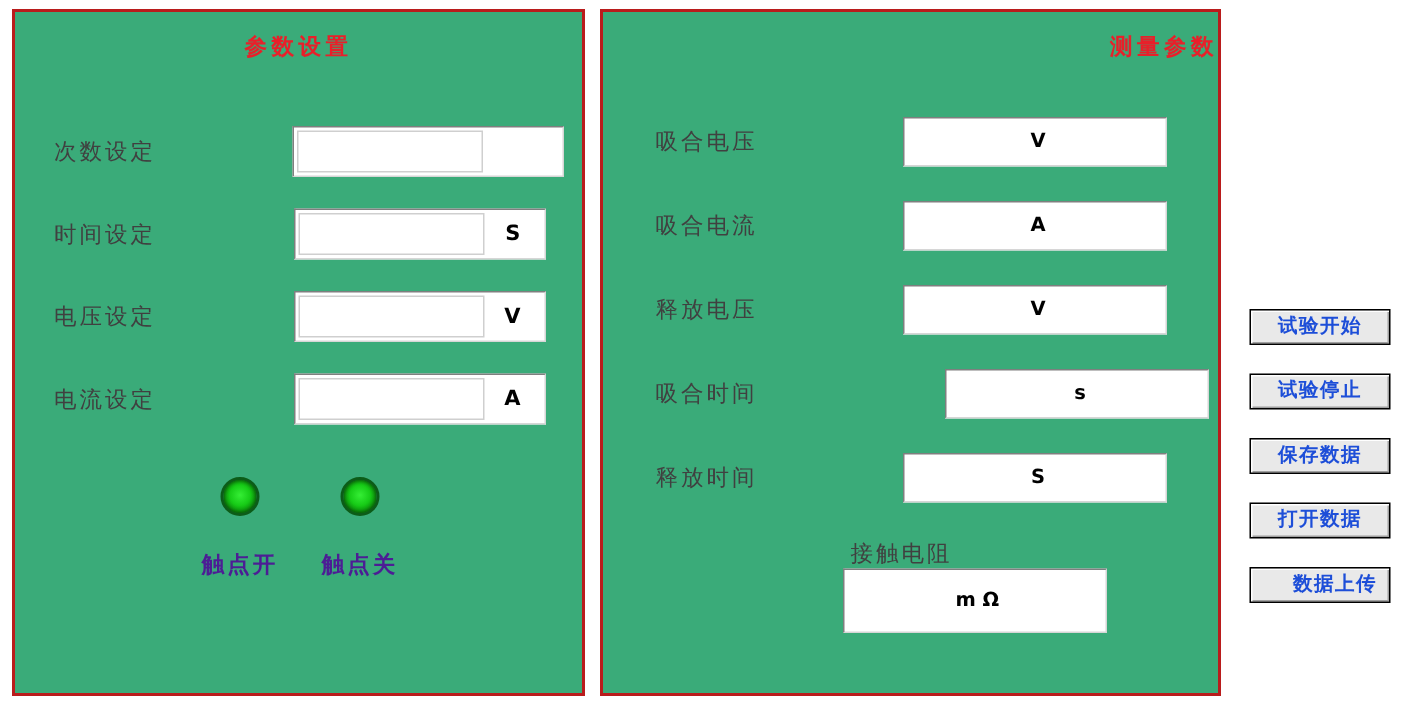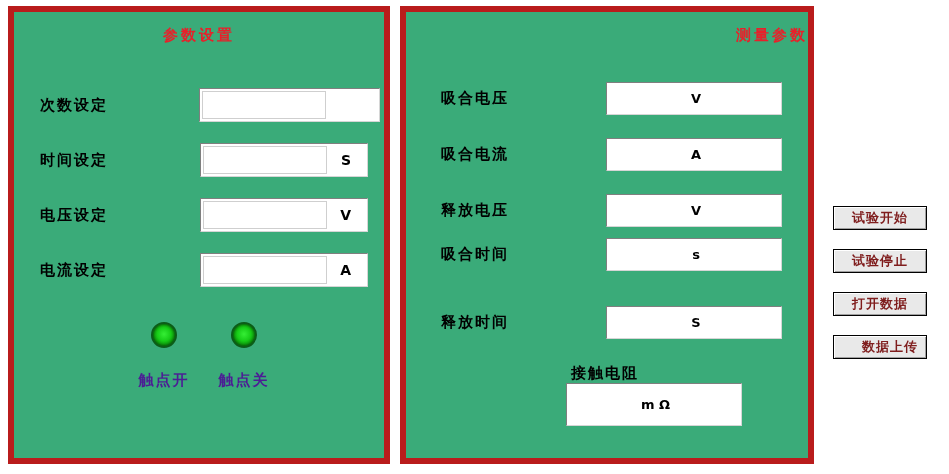--- a/index.html
+++ b/index.html
@@ -17,21 +17,21 @@
     position: relative;
     width: 949px;
     height: 474px;
     background: #ffffff;
   }
 
   
   .panel {
     position: absolute;
     background: #3aab79;
-    border: 6px solid #b91c1c;
+    border: 2px solid #b91c1c;
     box-sizing: border-box;
   }
   #panel-settings {
     left: 8px;
     top: 6px;
     width: 382px;
     height: 458px;
   }
   #panel-measure {
     left: 400px;
@@ -56,23 +56,23 @@
     text-align: right;
   }
 
   
   .row {
     position: absolute;
     display: flex;
     align-items: center;
   }
   .row-label {
-    color: #000000;
+    color: #404040;
     font-size: 15px;
-    font-weight: bold;
+    font-weight: normal;
     letter-spacing: 2px;
     white-space: nowrap;
   }
 
   
   .field {
     position: relative;
     background: #ffffff;
     border-top: 1px solid #7f7f7f;
     border-left: 1px solid #7f7f7f;
@@ -159,21 +159,21 @@
     width: 96px;
   }
   .side-button {
     display: block;
     width: 94px;
     height: 24px;
     margin-bottom: 19px;
     background: #e9e9e9;
     border: 1px solid #000000;
     box-shadow: inset 1px 1px 0 #ffffff, inset -1px -1px 0 #a0a0a0;
-    color: #7f1d1d;
+    color: #1d4ed8;
     font-size: 13px;
     font-weight: bold;
     letter-spacing: 1px;
     font-family: "DejaVu Sans", "Liberation Sans", sans-serif;
     cursor: pointer;
     padding: 0;
     line-height: 22px;
     text-align: center;
   }
   .side-button:last-child { margin-bottom: 0; padding-left: 20px; }
@@ -248,21 +248,21 @@
     </div>
 
     <div class="row" style="left:35px; top:182px; width:370px;">
       <div class="row-label" style="width:110px;">释放电压</div>
       <div class="readout" style="width:176px; height:33px; margin-left:55px;">
         <span class="value"></span>
         <span class="runit">V</span>
       </div>
     </div>
 
-    <div class="row" style="left:35px; top:226px; width:370px;">
+    <div class="row" style="left:35px; top:238px; width:370px;gap:28px;">
       <div class="row-label" style="width:110px;">吸合时间</div>
       <div class="readout" style="width:176px; height:33px; margin-left:55px;">
         <span class="value"></span>
         <span class="runit">s</span>
       </div>
     </div>
 
     <div class="row" style="left:35px; top:294px; width:370px;">
       <div class="row-label" style="width:110px;">释放时间</div>
       <div class="readout" style="width:176px; height:33px; margin-left:55px;">
@@ -276,17 +276,18 @@
       <div class="readout" style="width:176px; height:43px; margin-left:55px;">
         <span class="value"></span>
         <span class="runit">m Ω</span>
       </div>
     </div>
   </div>
 
   <div id="button-bar">
     <button class="side-button">试验开始</button>
     <button class="side-button">试验停止</button>
+    <button class="side-button">保存数据</button>
     <button class="side-button">打开数据</button>
     <button class="side-button">数据上传</button>
   </div>
 
 </div>
 
 </body></html>

